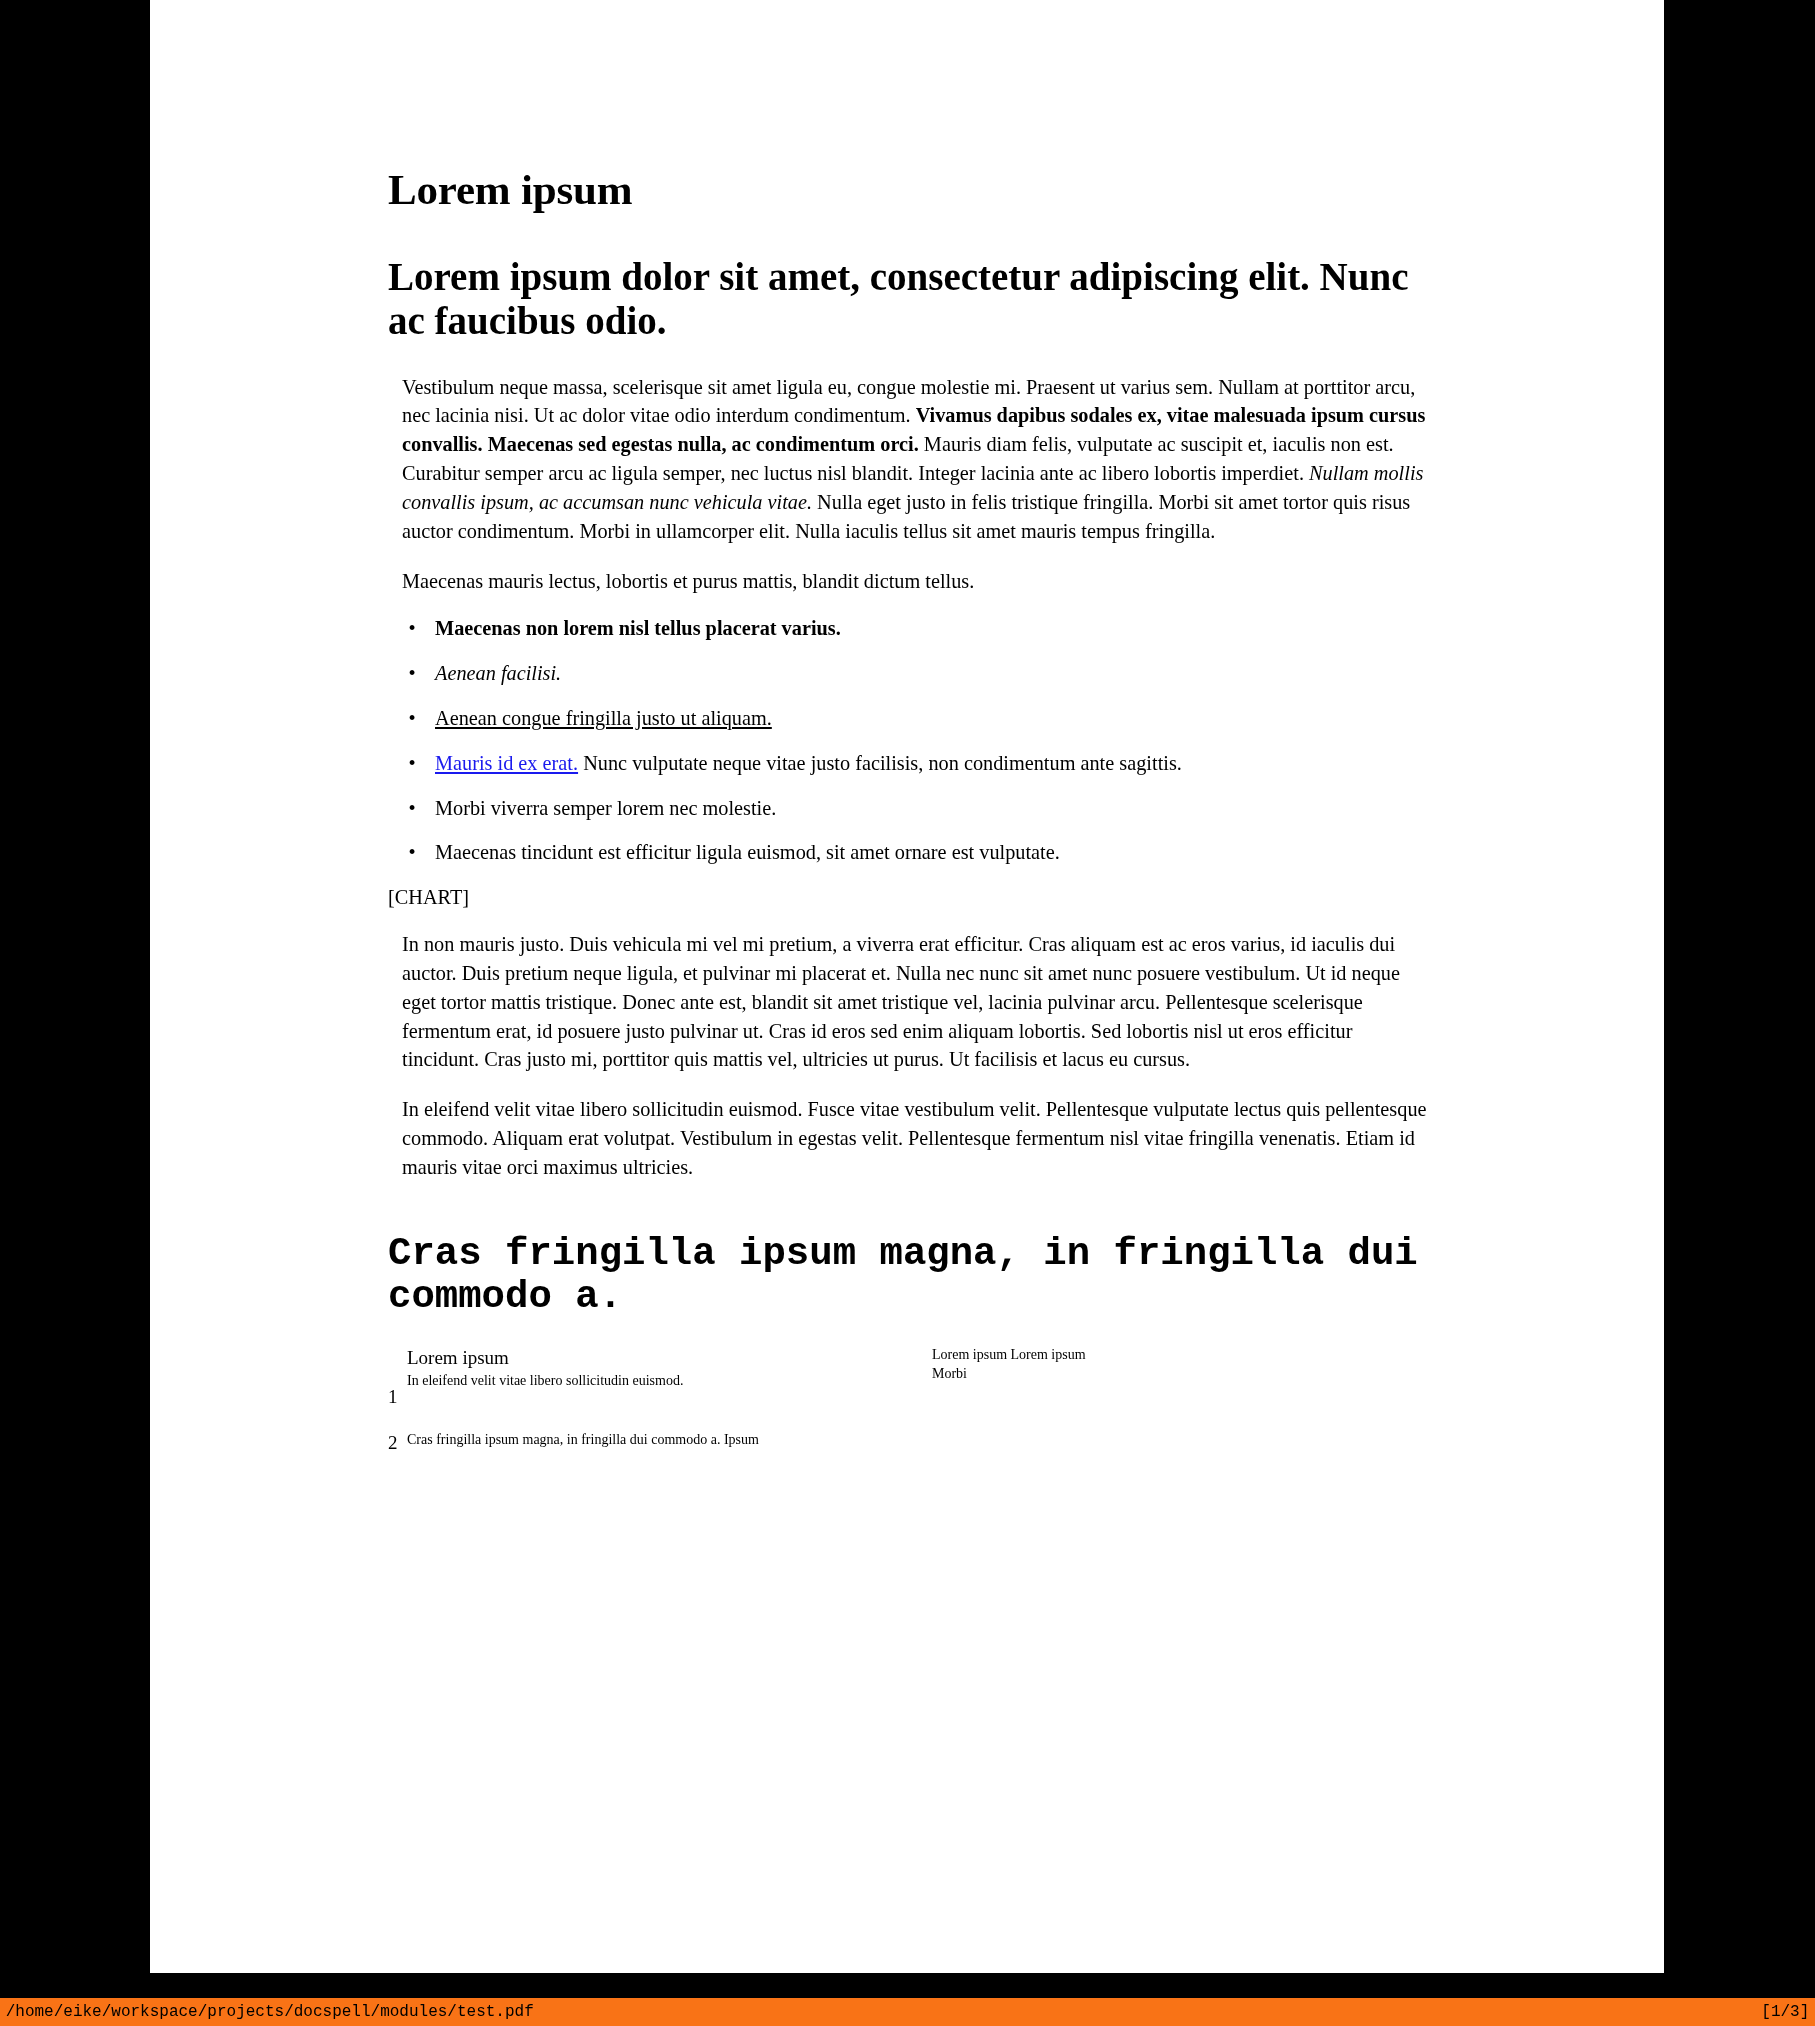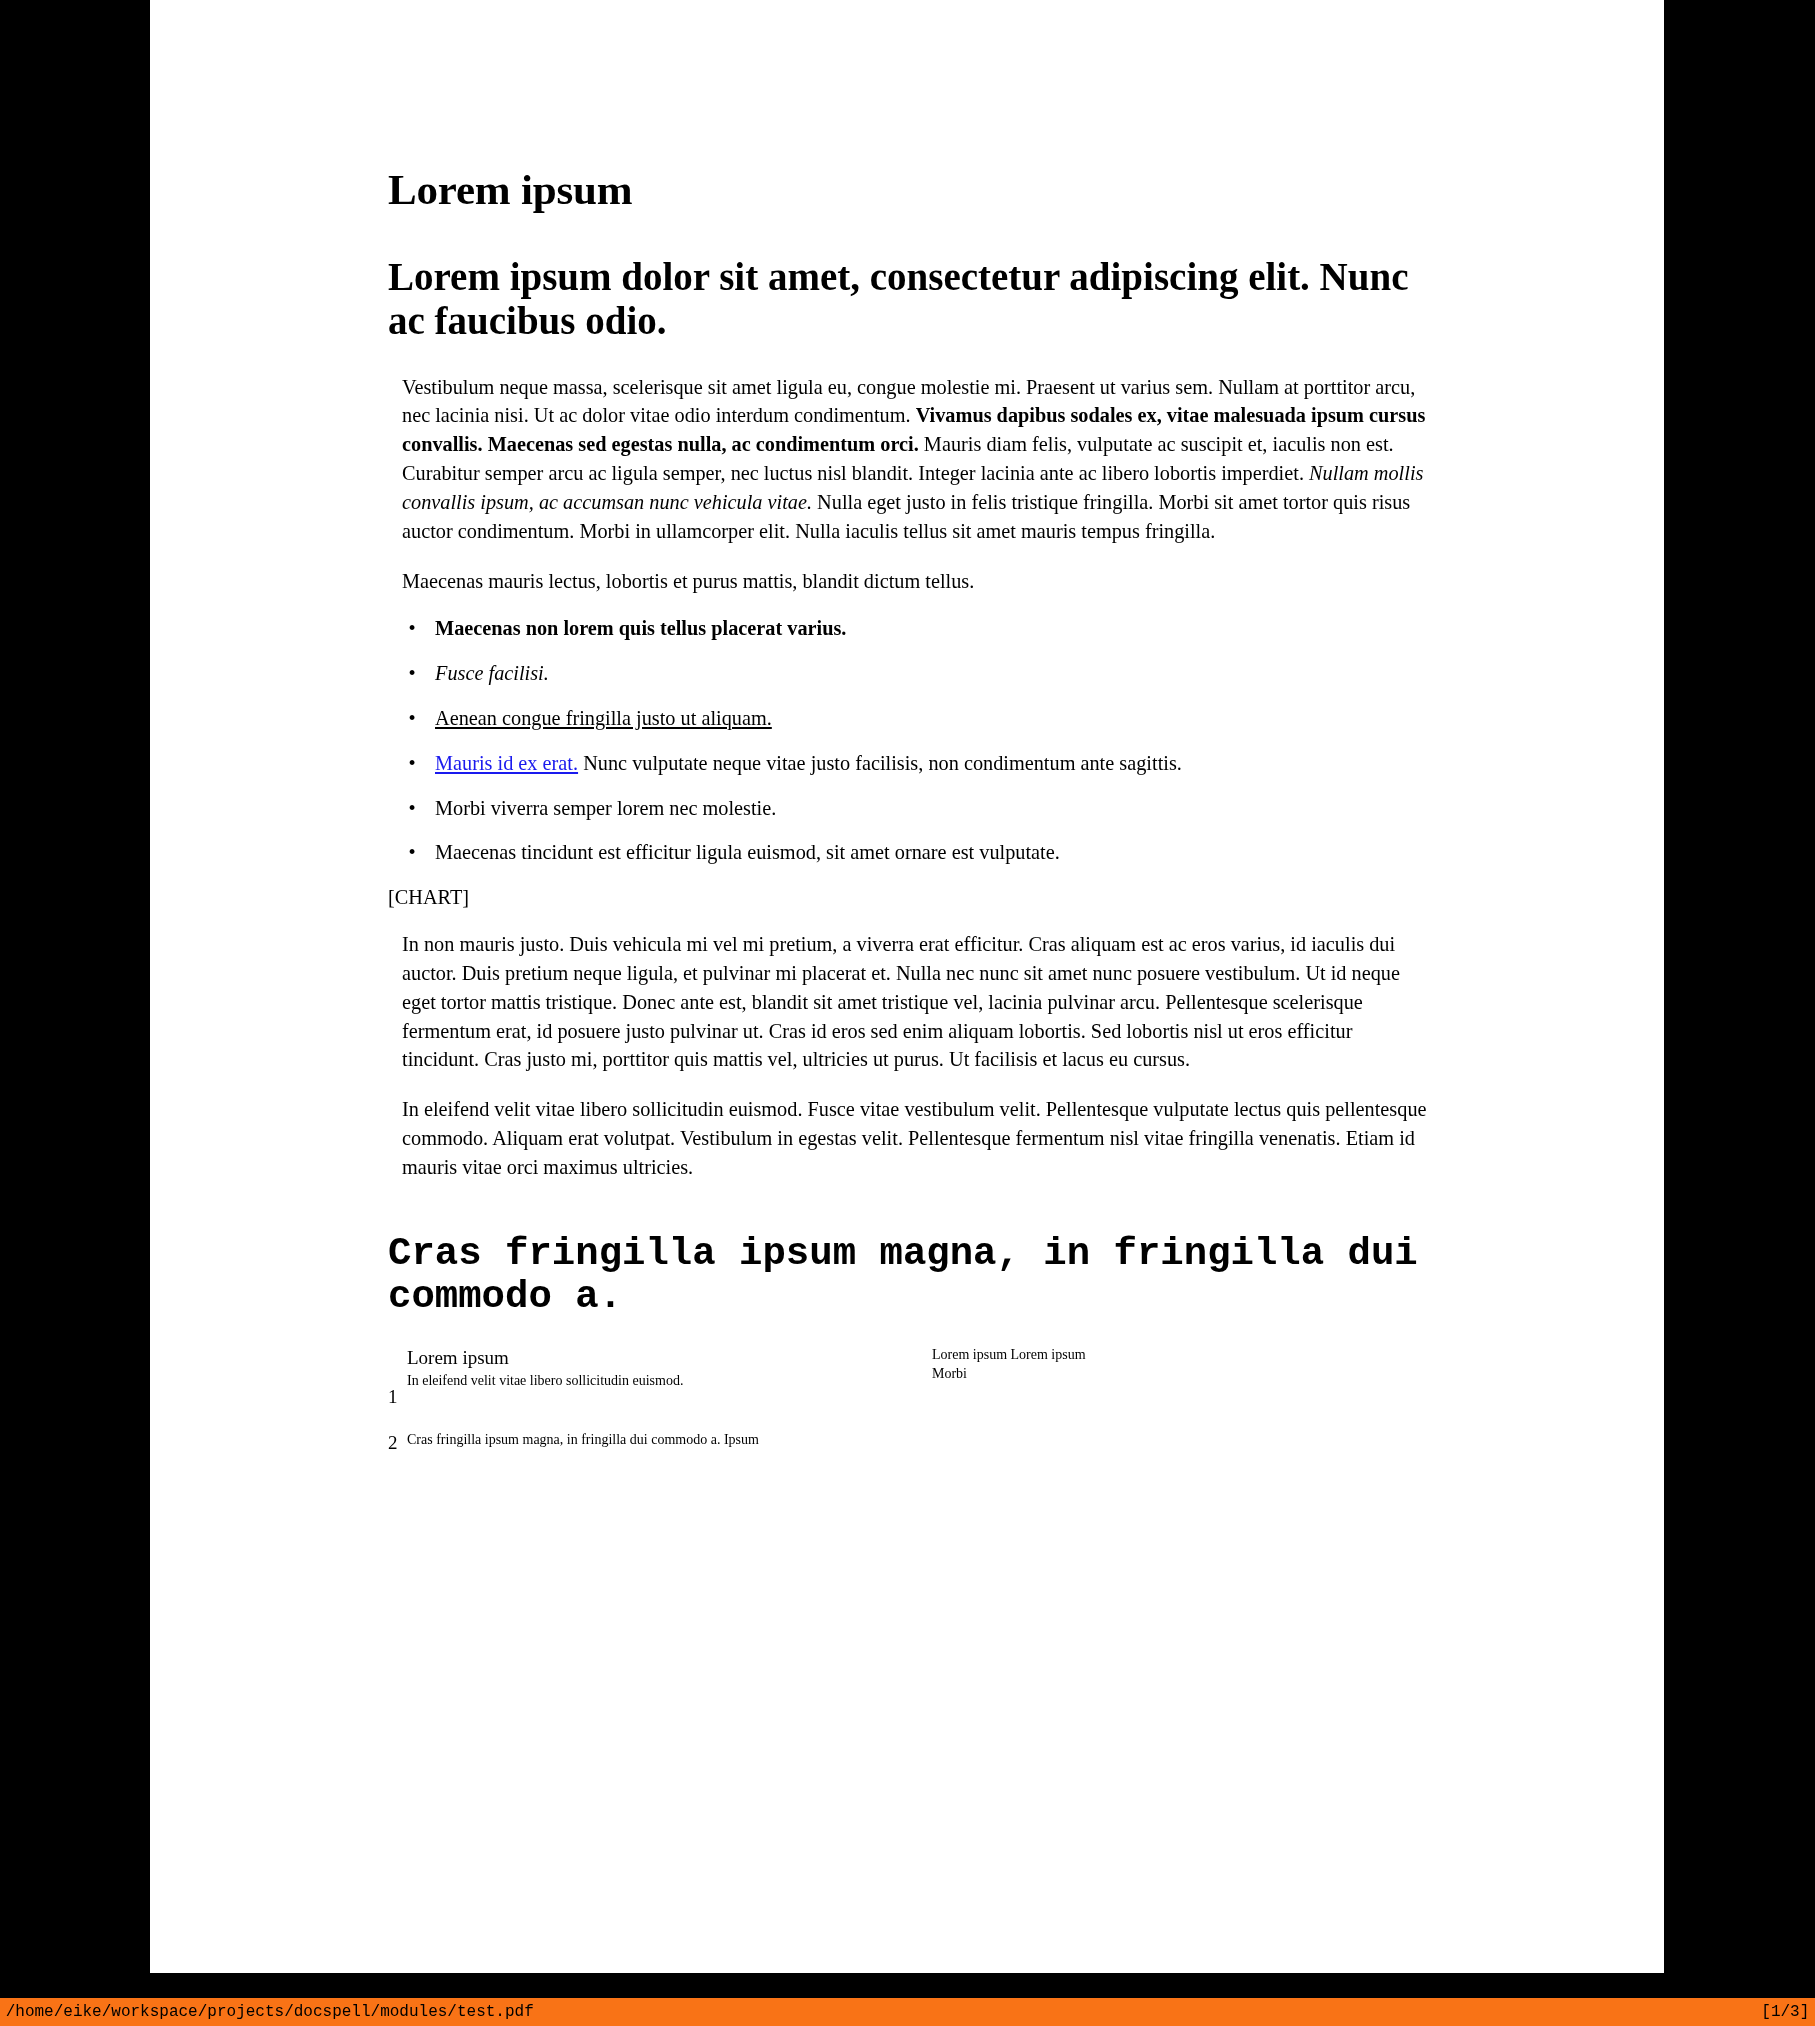--- a/index.html
+++ b/index.html
@@ -160,22 +160,22 @@
 
       <h1 class="doc-title">Lorem ipsum</h1>
 
       <h2 class="h1">Lorem ipsum dolor sit amet, consectetur adipiscing elit. Nunc ac faucibus odio.</h2>
 
       <p class="body"><span>Vestibulum neque massa, scelerisque sit amet ligula eu, congue molestie mi. Praesent ut varius sem. Nullam at porttitor arcu, nec lacinia nisi. Ut ac dolor vitae odio interdum condimentum. </span><span class="b">Vivamus dapibus sodales ex, vitae malesuada ipsum cursus convallis. Maecenas sed egestas nulla, ac condimentum orci.</span><span> Mauris diam felis, vulputate ac suscipit et, iaculis non est. Curabitur semper arcu ac ligula semper, nec luctus nisl blandit. Integer lacinia ante ac libero lobortis imperdiet. </span><span class="i">Nullam mollis convallis ipsum, ac accumsan nunc vehicula vitae.</span><span> Nulla eget justo in felis tristique fringilla. Morbi sit amet tortor quis risus auctor condimentum. Morbi in ullamcorper elit. Nulla iaculis tellus sit amet mauris tempus fringilla.</span></p>
 
       <p class="body tight">Maecenas mauris lectus, lobortis et purus mattis, blandit dictum tellus.</p>
 
       <ul class="bullets">
-        <li><span class="b">Maecenas non lorem quis tellus placerat varius.</span></li>
-        <li><span class="i">Fusce facilisi.</span></li>
+        <li><span class="b">Maecenas non lorem nisl tellus placerat varius.</span></li>
+        <li><span class="i">Aenean facilisi.</span></li>
         <li><span class="u">Aenean congue fringilla justo ut aliquam.</span></li>
         <li><a href="#" class="link">Mauris id ex erat.</a><span> Nunc vulputate neque vitae justo facilisis, non condimentum ante sagittis.</span></li>
         <li><span>Morbi viverra semper lorem nec molestie.</span></li>
         <li><span>Maecenas tincidunt est efficitur ligula euismod, sit amet ornare est vulputate.</span></li>
       </ul>
 
       <div class="chart-placeholder">[CHART]</div>
 
       <p class="body">In non mauris justo. Duis vehicula mi vel mi pretium, a viverra erat efficitur. Cras aliquam est ac eros varius, id iaculis dui auctor. Duis pretium neque ligula, et pulvinar mi placerat et. Nulla nec nunc sit amet nunc posuere vestibulum. Ut id neque eget tortor mattis tristique. Donec ante est, blandit sit amet tristique vel, lacinia pulvinar arcu. Pellentesque scelerisque fermentum erat, id posuere justo pulvinar ut. Cras id eros sed enim aliquam lobortis. Sed lobortis nisl ut eros efficitur tincidunt. Cras justo mi, porttitor quis mattis vel, ultricies ut purus. Ut facilisis et lacus eu cursus.</p>
 

